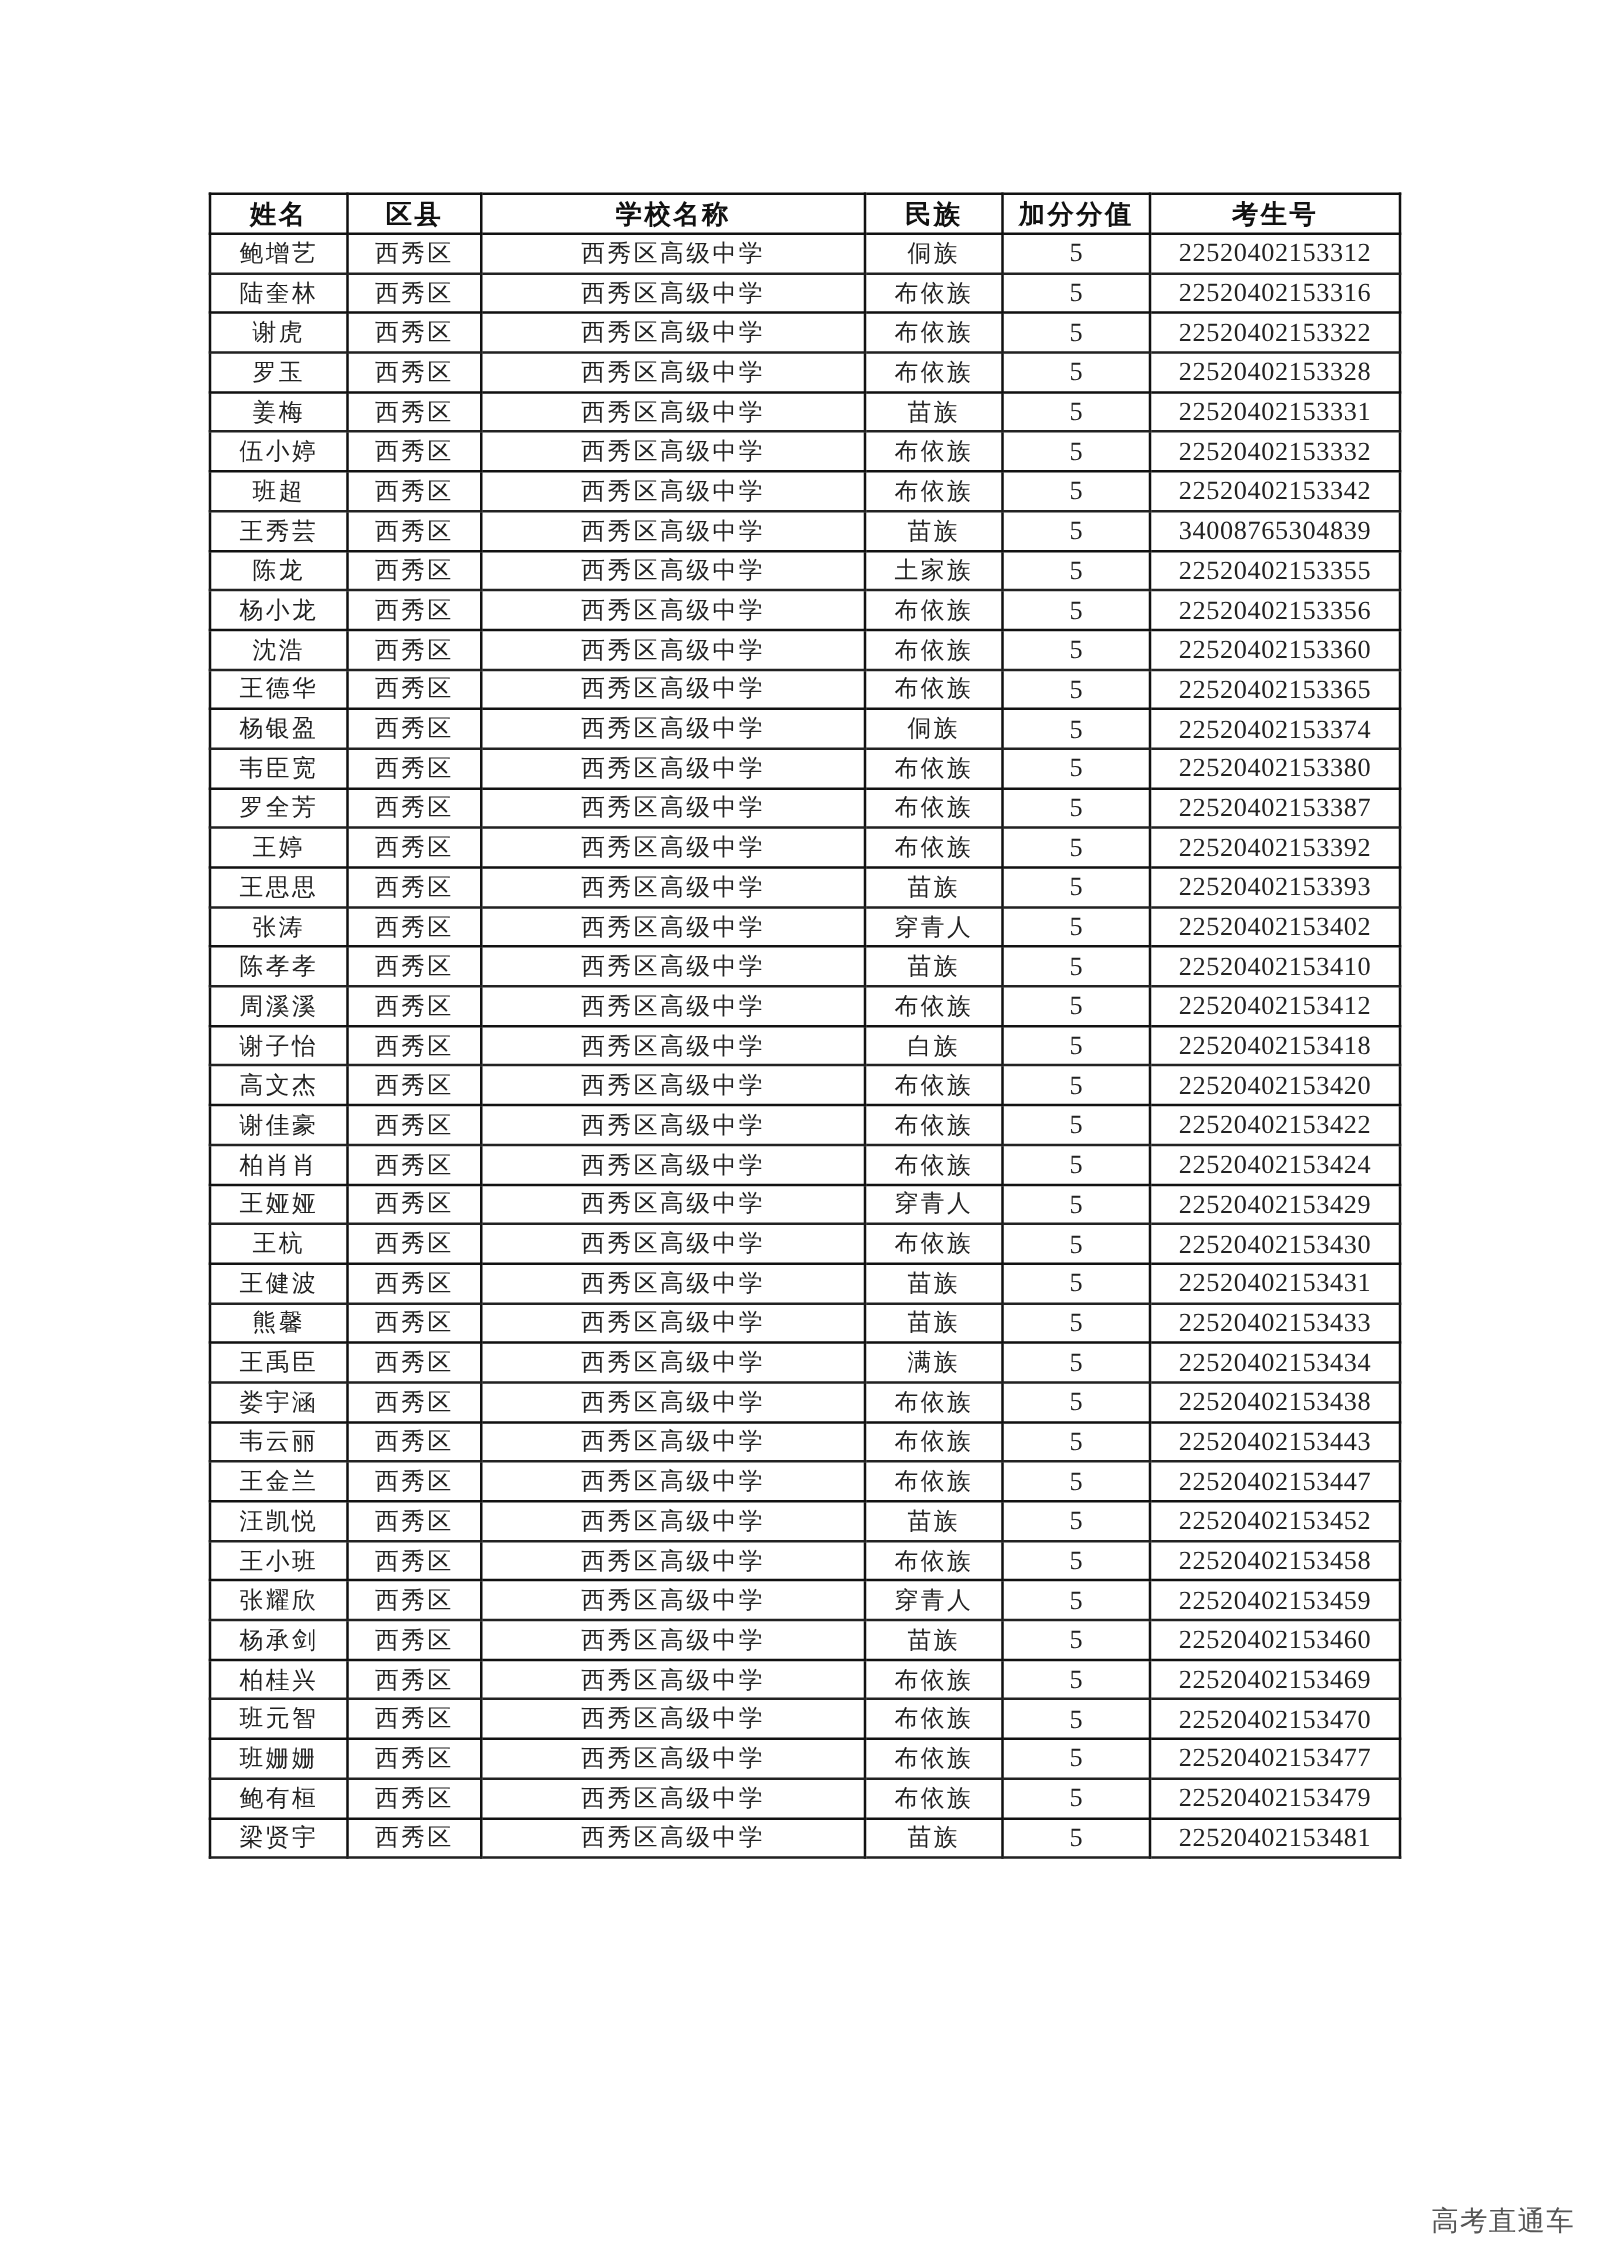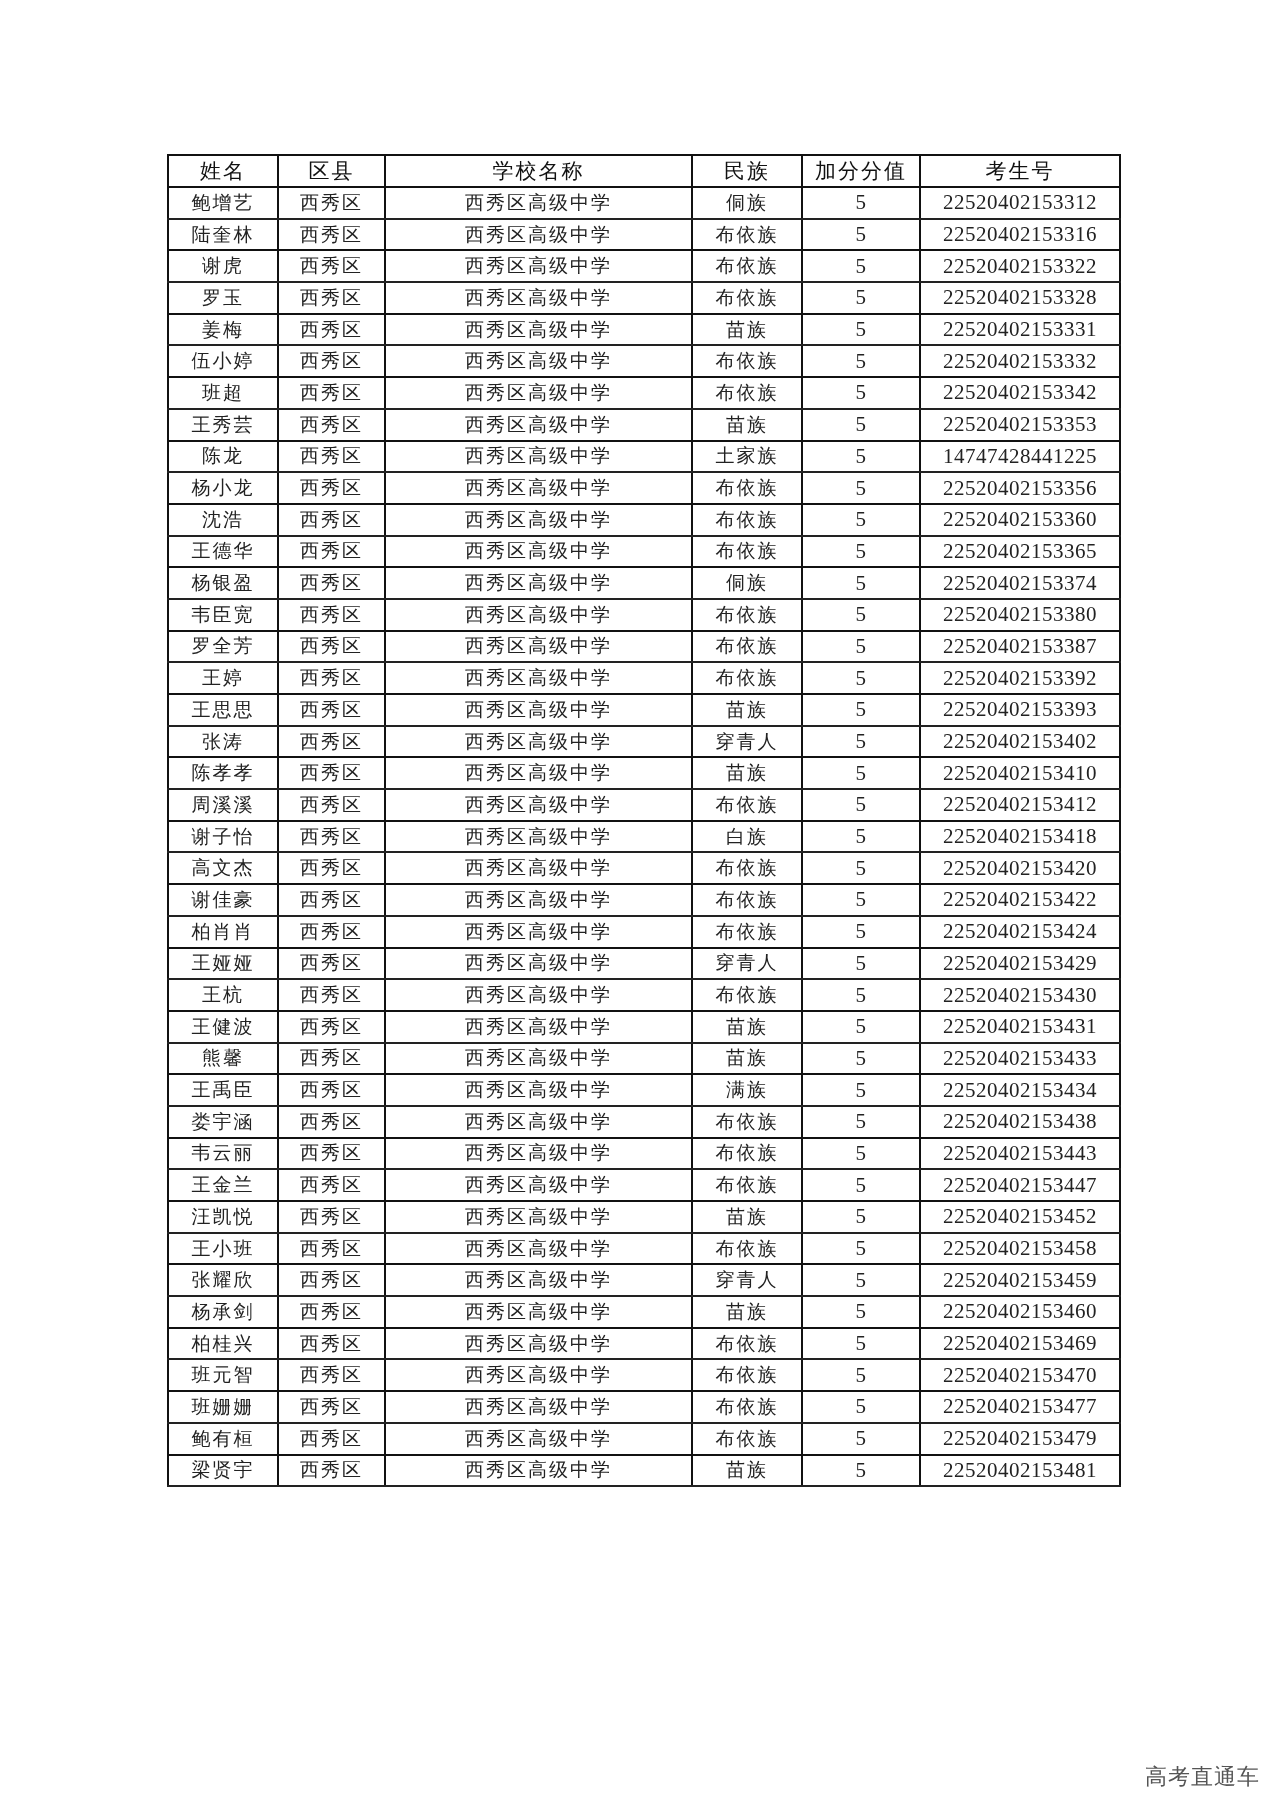--- a/index.html
+++ b/index.html
@@ -13,21 +13,21 @@
     border-collapse: collapse; table-layout: fixed;
     width: 952px;
   }
   table.roster th, table.roster td {
     border: 2px solid #111;
     height: 29.7px; padding: 0; text-align: center; vertical-align: middle;
     white-space: nowrap; overflow: hidden;
   }
   table.roster th {
     font-family: "DejaVu Sans", "Liberation Sans", sans-serif;
-    font-weight: normal; font-size: 21px; height: 30px; letter-spacing: 2px;
+    font-weight: bold; font-size: 21px; height: 30px; letter-spacing: 2px;
   }
   table.roster td { font-size: 19px; font-weight: normal; letter-spacing: 2px; color: #222; }
   table.roster td.num { font-family: "Liberation Serif", "DejaVu Serif", serif; font-size: 21px; letter-spacing: 0.5px; }
   table.roster tr:nth-child(odd) td { border-bottom-color: #222; }
   col.c-name { width: 110px; }
   col.c-district { width: 107px; }
   col.c-school { width: 307px; }
   col.c-ethnic { width: 110px; }
   col.c-bonus { width: 118px; }
   col.c-id { width: 200px; }
@@ -116,29 +116,29 @@
           <td>布依族</td>
           <td class="num">5</td>
           <td class="num">22520402153342</td>
         </tr>
         <tr>
           <td>王秀芸</td>
           <td>西秀区</td>
           <td>西秀区高级中学</td>
           <td>苗族</td>
           <td class="num">5</td>
-          <td class="num">22520402153353</td>
+          <td class="num">34008765304839</td>
         </tr>
         <tr>
           <td>陈龙</td>
           <td>西秀区</td>
           <td>西秀区高级中学</td>
           <td>土家族</td>
           <td class="num">5</td>
-          <td class="num">14747428441225</td>
+          <td class="num">22520402153355</td>
         </tr>
         <tr>
           <td>杨小龙</td>
           <td>西秀区</td>
           <td>西秀区高级中学</td>
           <td>布依族</td>
           <td class="num">5</td>
           <td class="num">22520402153356</td>
         </tr>
         <tr>

